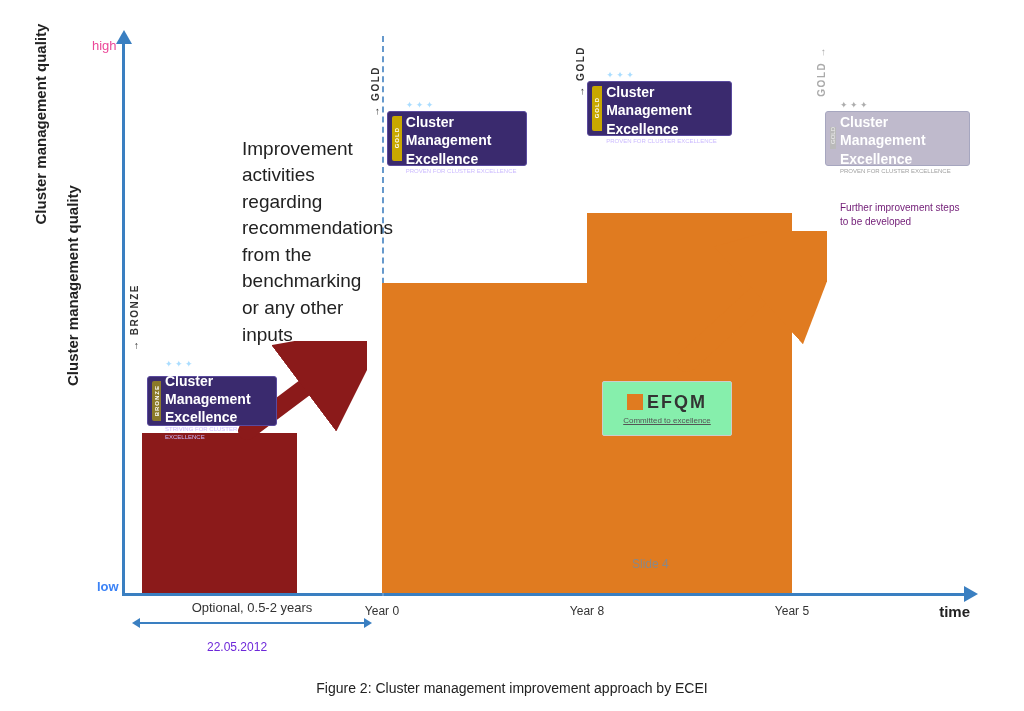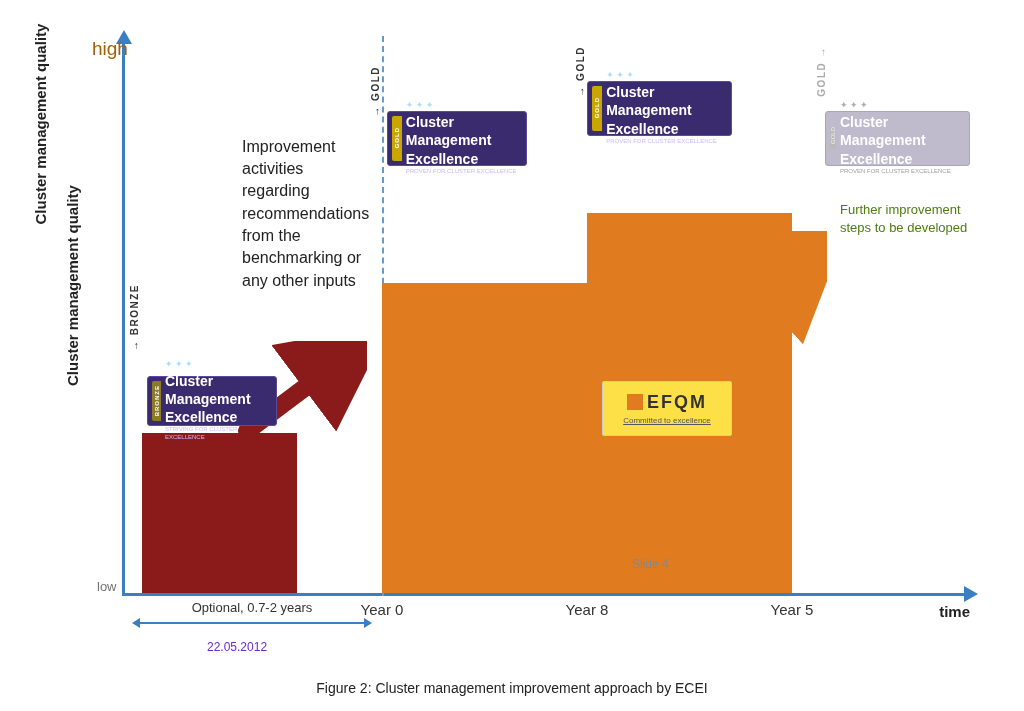--- a/index.html
+++ b/index.html
@@ -71,36 +71,37 @@
       right: 22px;
       bottom: 56px;
       font-size: 15px;
       font-weight: bold;
       color: #222;
     }
     .y-high {
       position: absolute;
       left: 60px;
       top: 22px;
-      font-size: 19px;
-      color: #a16207;
+      font-size: 13px;
+      color: #ec4899;
     }
     .y-low {
       position: absolute;
       left: 65px;
       bottom: 82px;
       font-size: 13px;
-      color: #737373;
+      color: #3b82f6;
+      font-weight: bold;
     }
 
     
     .x-label {
       position: absolute;
       bottom: 58px;
-      font-size: 15px;
+      font-size: 12px;
       color: #333;
       text-align: center;
       transform: translateX(-50%);
     }
 
     
     .bar {
       position: absolute;
       bottom: 83px;
     }
@@ -248,21 +249,21 @@
       font-weight: bold;
     }
 
     
     .efqm-badge {
       position: absolute;
       left: 570px;
       bottom: 240px;
       width: 130px;
       height: 55px;
-      background: #fde047;
+      background: #86efac;
       border: 1px solid #ccc;
       border-radius: 2px;
       display: flex;
       flex-direction: column;
       align-items: center;
       justify-content: center;
       padding: 4px;
     }
     .efqm-logo {
       font-size: 18px;
@@ -329,32 +330,32 @@
       transform: rotate(180deg);
       letter-spacing: 1.5px;
       font-weight: bold;
     }
 
     .improvement-text {
       position: absolute;
       left: 210px;
       top: 120px;
       width: 130px;
-      font-size: 16px;
+      font-size: 19px;
       color: #222;
       line-height: 1.4;
     }
 
     .further-text {
       position: absolute;
       right: 22px;
       top: 185px;
       width: 130px;
-      font-size: 13px;
-      color: #4d7c0f;
+      font-size: 10px;
+      color: #701a75;
       line-height: 1.4;
     }
 
     
     .optional-label {
       position: absolute;
       bottom: 48px;
       left: 100px;
       width: 240px;
       text-align: center;
@@ -516,21 +517,21 @@
 
   <div class="further-text">Further improvement steps to be developed</div>
 
   <div class="x-label" style="left:350px;">Year 0</div>
   <div class="x-label" style="left:555px;">Year 8</div>
   <div class="x-label" style="left:760px;margin-top:48px;">Year 5</div>
 
   <div class="slide-label">Slide  4</div>
 
   <div class="optional-label">
-    <div class="optional-text">Optional, 0.7-2 years</div>
+    <div class="optional-text">Optional, 0.5-2 years</div>
     <div class="optional-arrow" style="margin-top:3px;">
       <div class="optional-arrow-head-left"></div>
       <div class="optional-arrow-line"></div>
       <div class="optional-arrow-head-right"></div>
     </div>
   </div>
 
   <div class="date-label">22.05.2012</div>
 
   <div style="position:absolute; left:8px; top:200px; transform:rotate(-90deg); transform-origin:left center; font-size:15px; font-weight:bold; color:#222; white-space:nowrap; width:200px; text-align:center;">Cluster management quality</div>

